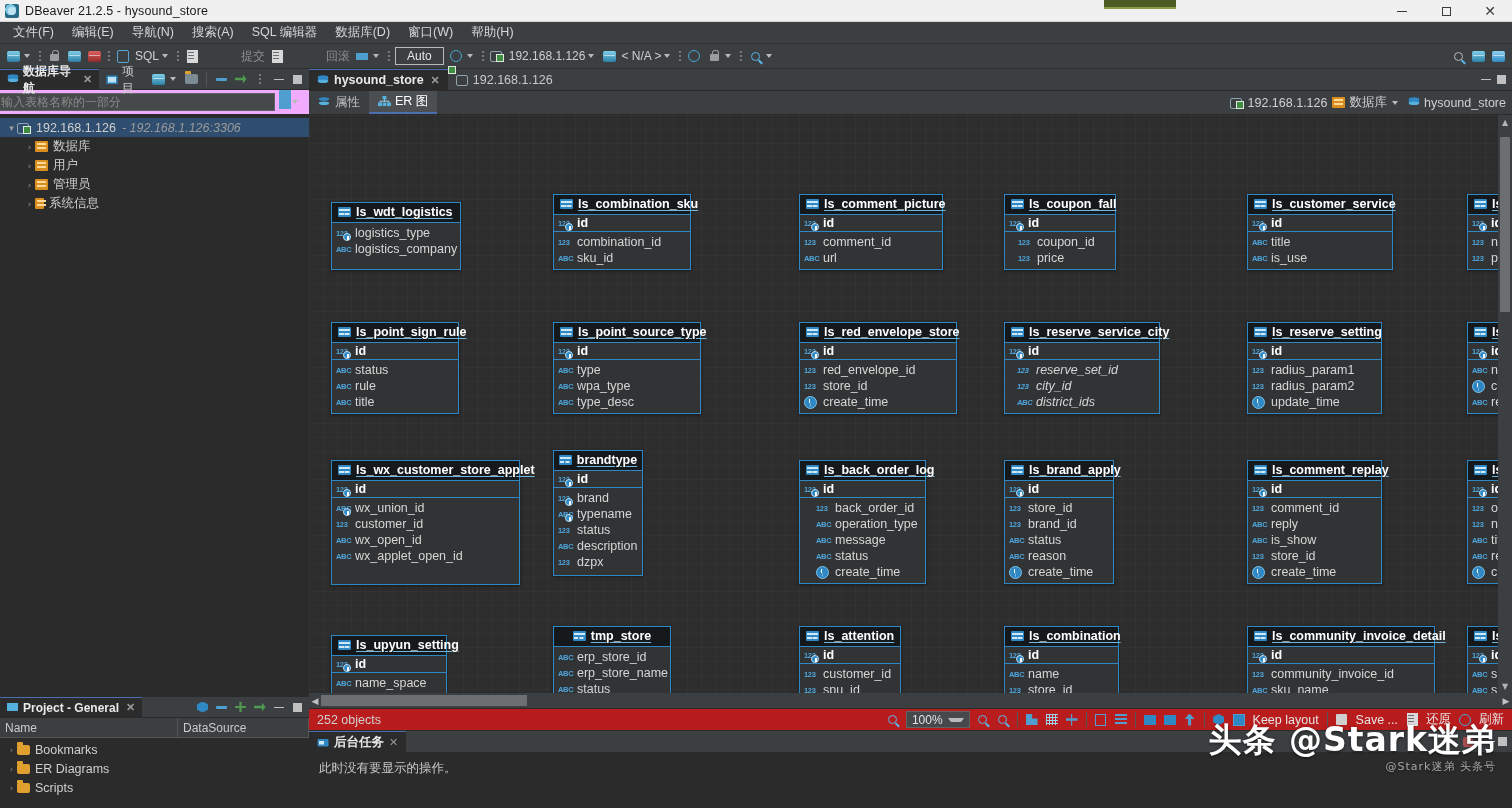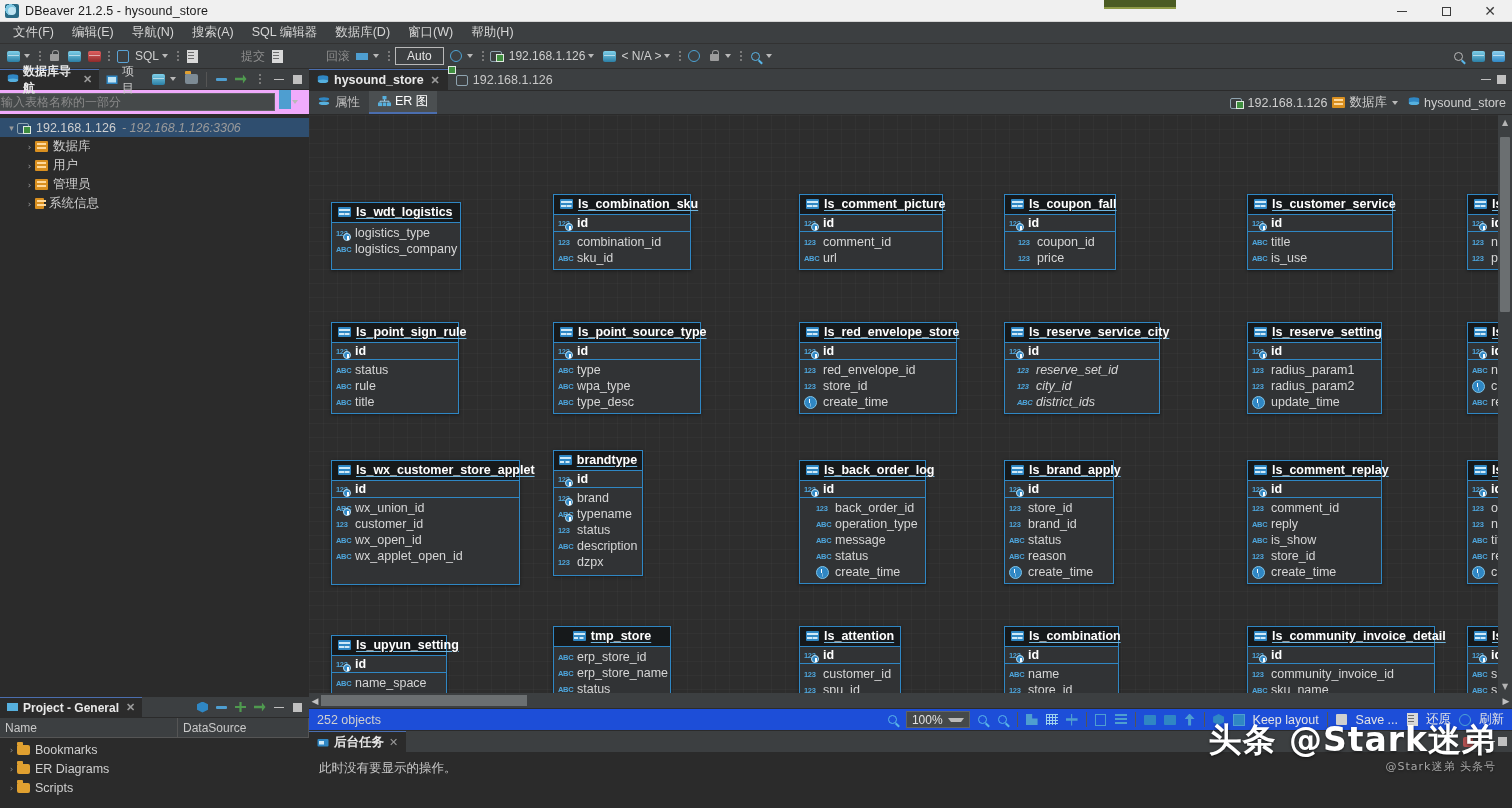--- a/index.html
+++ b/index.html
@@ -229,21 +229,21 @@
   .vsb .up{top:0;} .vsb .dn{bottom:0;}
 
   #hsbrow{ height:15px; background:#3c3f41; display:flex; align-items:center; position:relative; flex:none;}
   #hsbrow .left{ width:12px; text-align:center; color:#c0c0c0; font-size:9px; font-family:"DejaVu Sans",sans-serif;}
   #hsbrow .track{ flex:1; height:11px; position:relative;}
   #hsbrow .thumb{ position:absolute; left:0; top:0; width:206px; height:11px; background:#6b6f71;}
   #hsbrow .right{ width:12px; text-align:center; color:#c0c0c0; font-size:9px; font-family:"DejaVu Sans",sans-serif;}
 
   
   #diagstatus{
-    height:22px; background:#1d4ed8; display:flex; align-items:center; flex:none;
+    height:22px; background:#b91c1c; display:flex; align-items:center; flex:none;
     border-top:1px solid #2b2b2b; font-size:12.5px;
   }
   #diagstatus .objs{ padding-left:8px; color:#d0d0d0;}
   #diagstatus .tools{ margin-left:auto; display:flex; align-items:center; padding-right:4px;}
   .zoombox{
     display:flex; align-items:center; border:1px solid #5f6365; background:#45494a; height:17px;
     margin:0 3px;
   }
   .zoombox span{ padding:0 5px; color:#e2e2e2; font-size:12px;}
   .zoombox .cv{ width:0;height:0;border-left:3.5px solid transparent;border-right:3.5px solid transparent;

